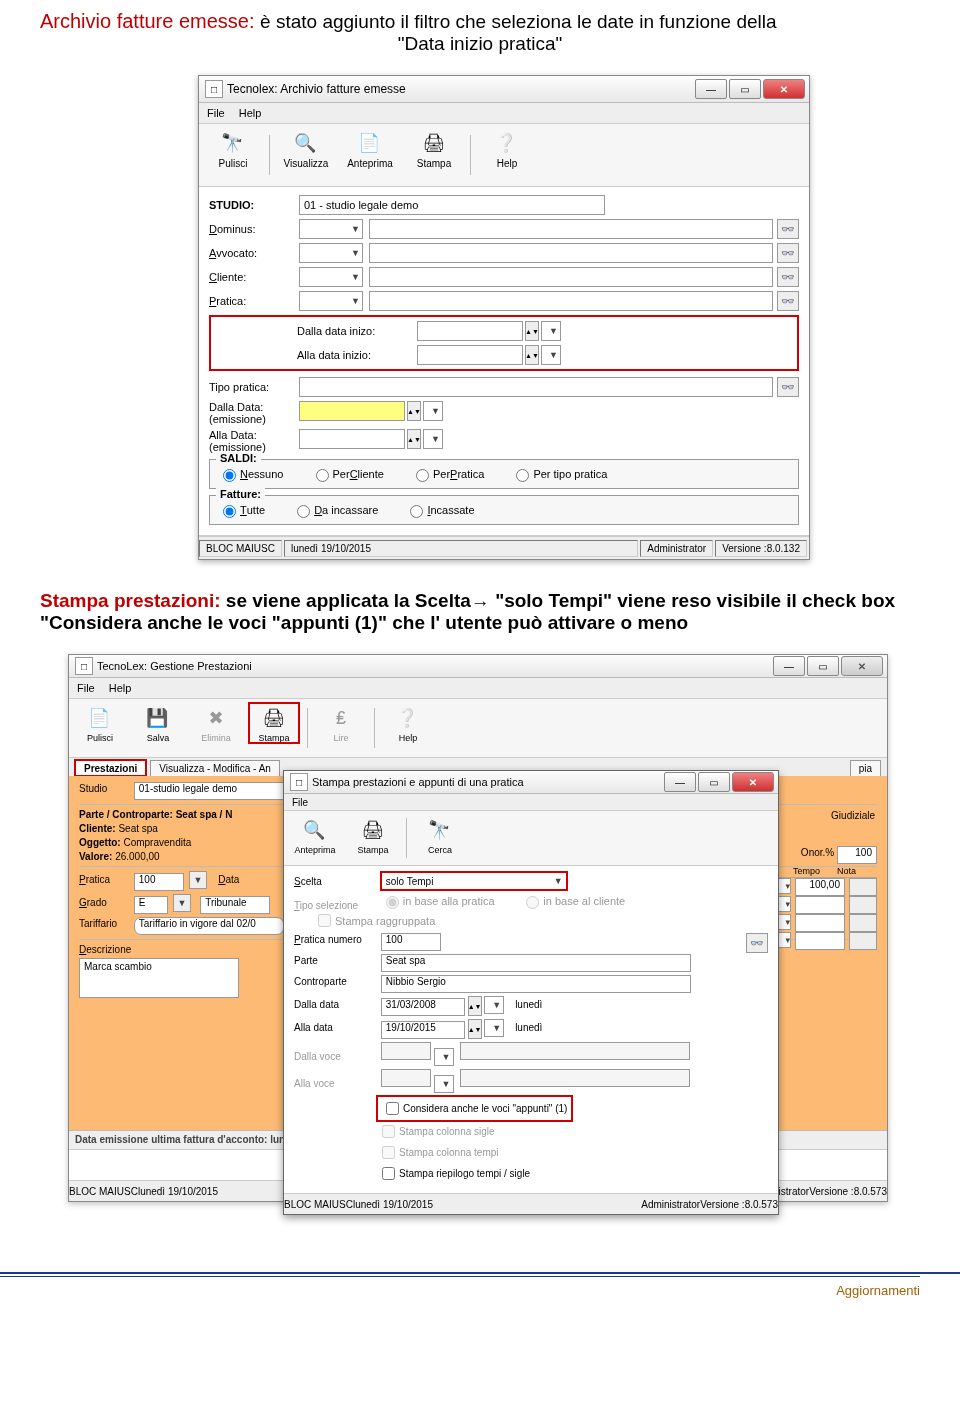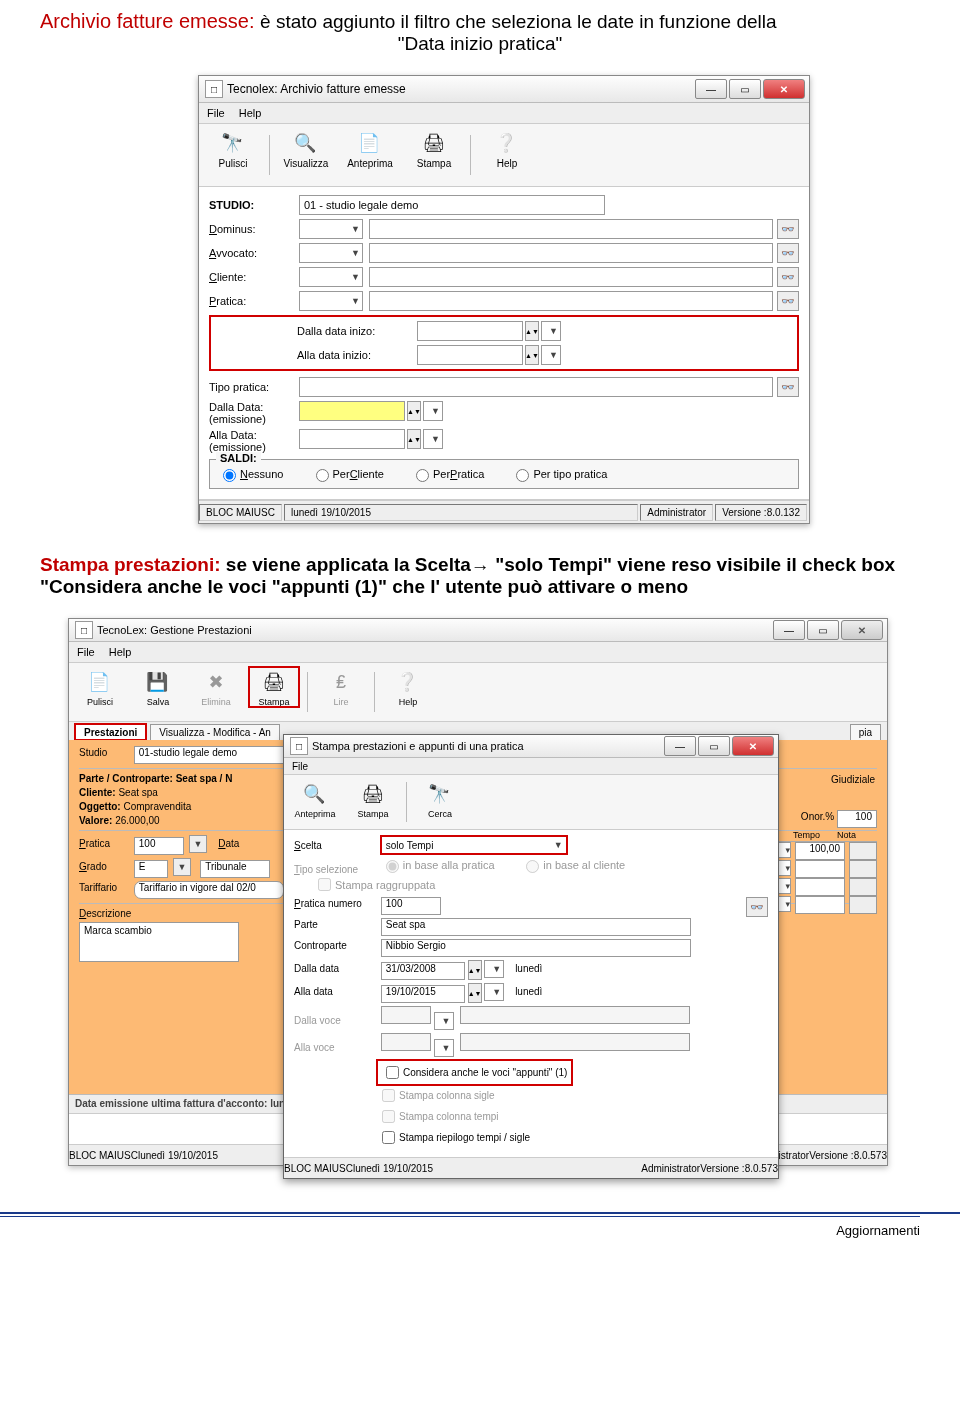--- a/index.html
+++ b/index.html
@@ -119,25 +119,25 @@
   .combo { display:inline-flex; border:1px solid #999; height:16px; background:#fff; align-items:center; justify-content:space-between; padding-left:4px; font-size:10px; }
   .combo .chev { padding:0 3px; }
   .grey { color:#999; }
   .chkrow { display:flex; align-items:center; margin:2px 0; font-size:10px; }
   .chkrow input { margin-right:4px; }
   .redcb { outline:2px solid #d00000; padding:2px 4px; display:inline-flex; align-items:center; }
   .footer-line { color:#444; font-weight:bold; font-size:10px; text-align:left; padding:3px 0 4px 6px; background:#eee; border-top:1px solid #bbb; }
   .w2status { height:20px; display:flex; align-items:center; border-top:1px solid #ccc; background:#eee; font-size:10px; }
 
   .page-footer {
-    margin-top:36px;
+    margin-top:60px;
     border-top:2px solid #1a3a8a;
     padding-top:2px;
     text-align:right;
-    color:#000000;
+    color:#a16207;
     font-size:13px;
     padding-right:40px;
     padding-bottom:20px;
   }
   .page-footer .inner { border-top:1px solid #1a3a8a; padding-top:6px; }
 </style>
 </head>
 <body>
 
 <div class="doc">
@@ -272,20 +272,26 @@
 
       <div class="group">
         <span class="gtitle">SALDI:</span>
         <label class="radio"><input type="radio" checked="" style=""><u>N</u>essuno</label>
         <label class="radio"><input type="radio" style="">Per <u>C</u>liente</label>
         <label class="radio"><input type="radio" style="">Per <u>P</u>ratica</label>
         <label class="radio">
             <input type="radio" style="">
             <span>Per tipo pratica</span>
           </label>
+      </div>
+      <div class="group">
+        <span class="gtitle">Fatture:</span>
+        <label class="radio"><input type="radio" checked="" style=""><u>T</u>utte</label>
+        <label class="radio"><input type="radio" style=""><u>D</u>a incassare</label>
+        <label class="radio"><input type="radio" style=""><u>I</u>ncassate</label>
       </div>
     </div>
 
     <div class="statusbar">
       <div class="cell">BLOC MAIUSC</div>
       <div class="cell cellflex1">lunedì 19/10/2015</div>
       <div class="cell">Administrator</div>
       <div class="cell">Versione :8.0.132</div>
     </div>
   </div>

